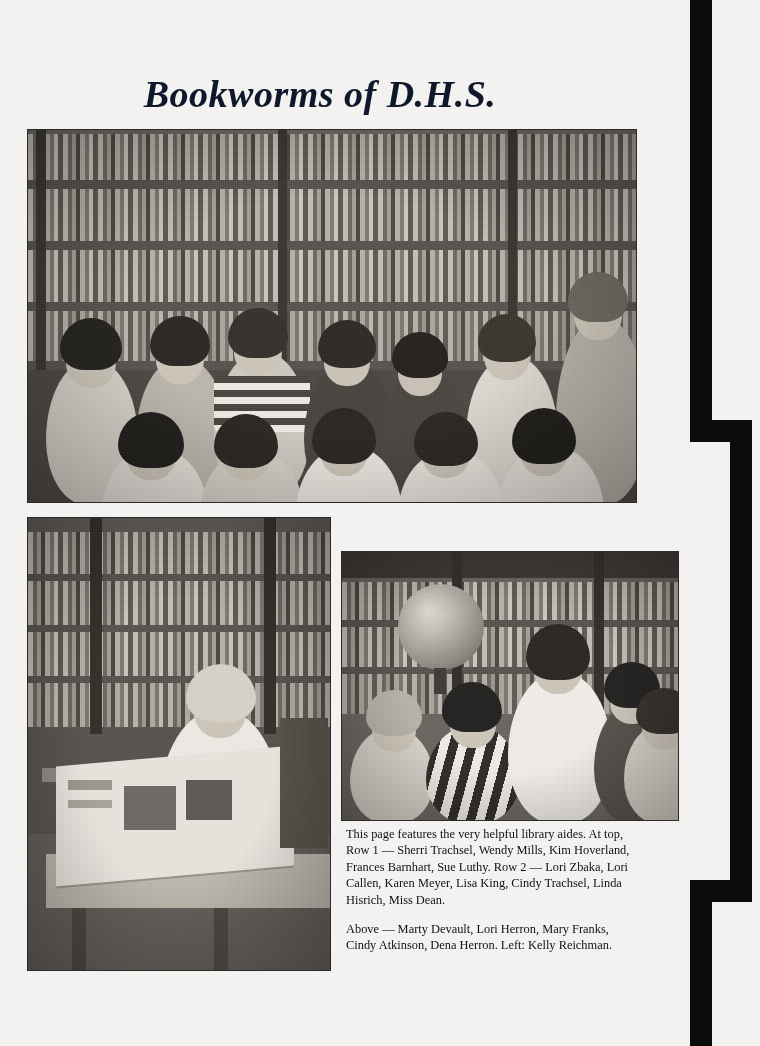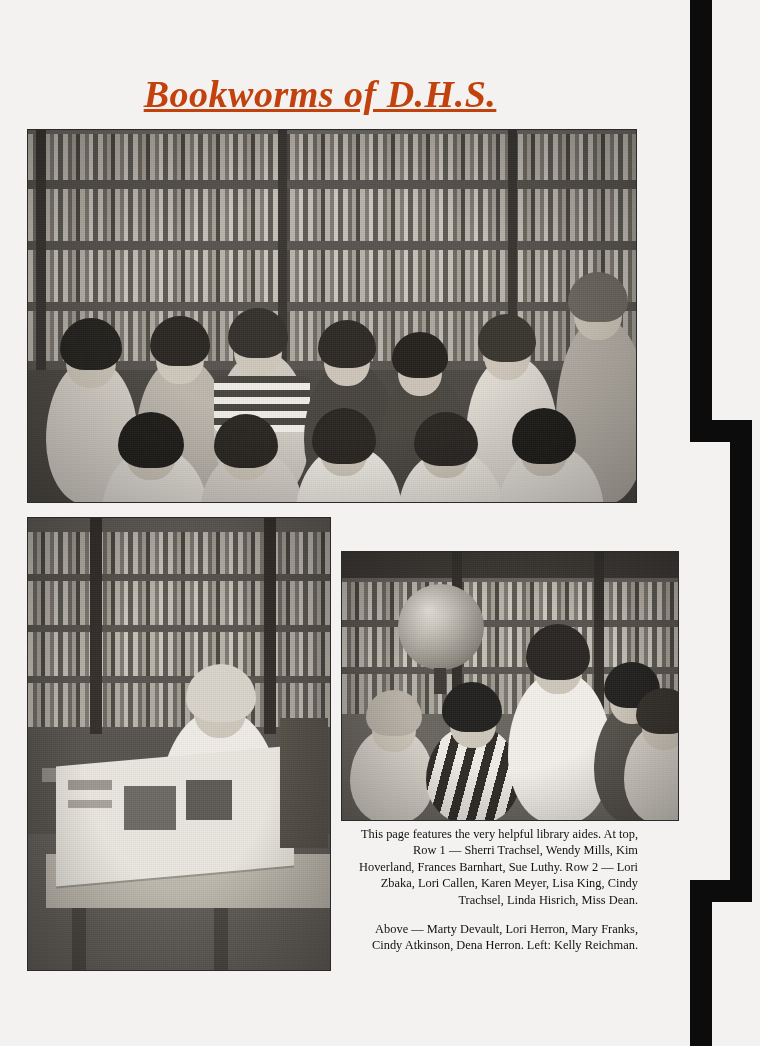--- a/index.html
+++ b/index.html
@@ -27,22 +27,21 @@
     position: absolute;
     left: 0;
     top: 72px;
     width: 640px;
     text-align: center;
     font-family: "Liberation Serif", serif;
     font-style: italic;
     font-weight: bold;
     font-size: 38px;
     letter-spacing: 0.5px;
-    color: #c2410c;
-    text-decoration: underline;
+    color: #0f172a;
   }
 
   
   .rail {
     position: absolute;
     top: 0;
     right: 0;
     width: 110px;
     height: 1046px;
   }
@@ -90,21 +89,21 @@
     position: absolute;
     left: 342px;
     top: 826px;
     width: 296px;
     font-family: "Liberation Serif", serif;
     font-size: 12.4px;
     line-height: 1.32;
     color: #111;
     text-align: left;
   }
-  .caption p { margin: 0 0 13px 16px; text-align: right; }
+  .caption p { margin: 0 0 13px 4px; }
   .caption p:last-child { margin-bottom: 0; }
 
   
   
   .grain {
     position: absolute;
     inset: 0;
     opacity: .35;
     background-image:
       repeating-linear-gradient(0deg, rgba(255,255,255,.06) 0 1px, rgba(0,0,0,.06) 1px 2px),

